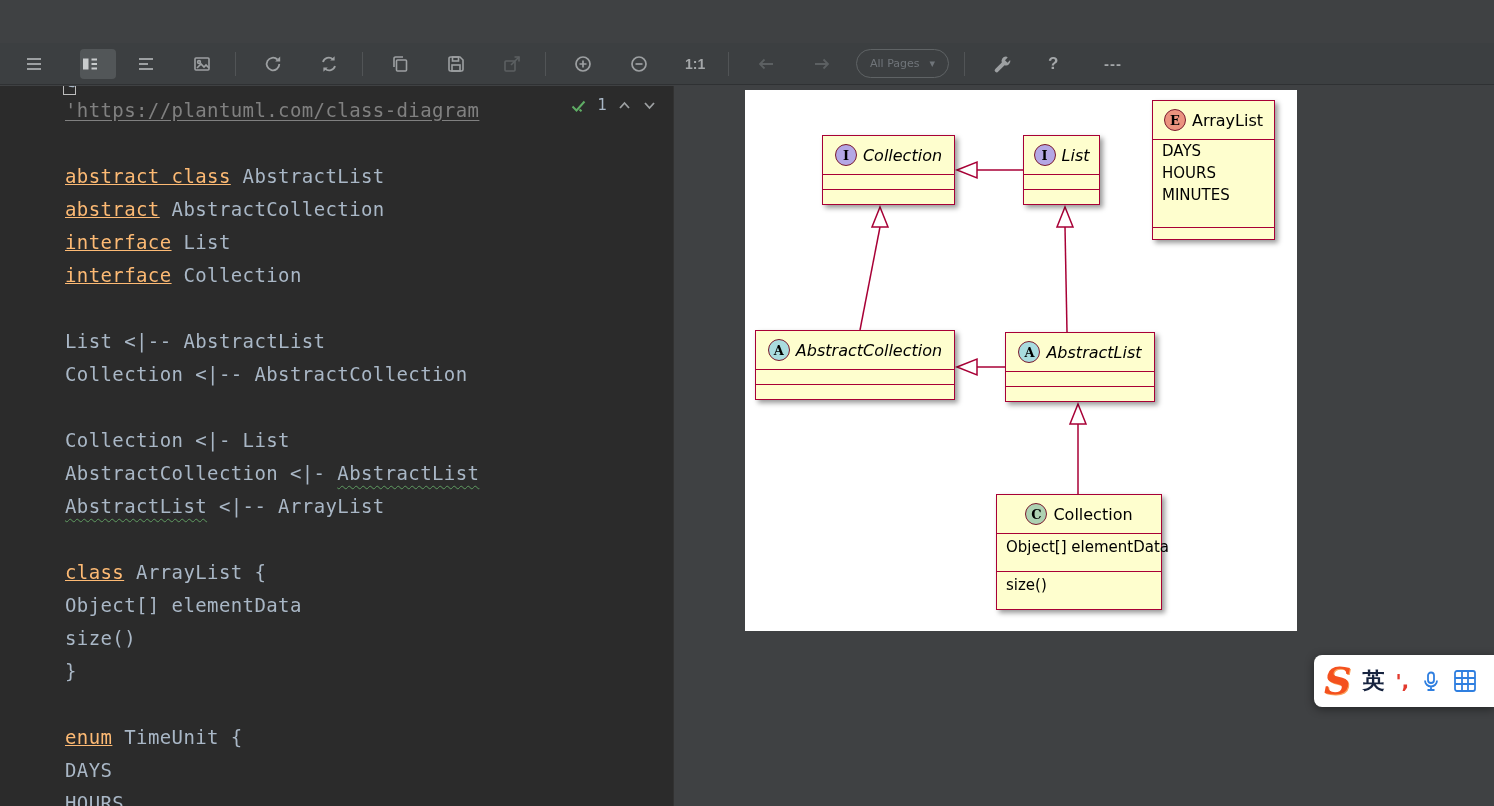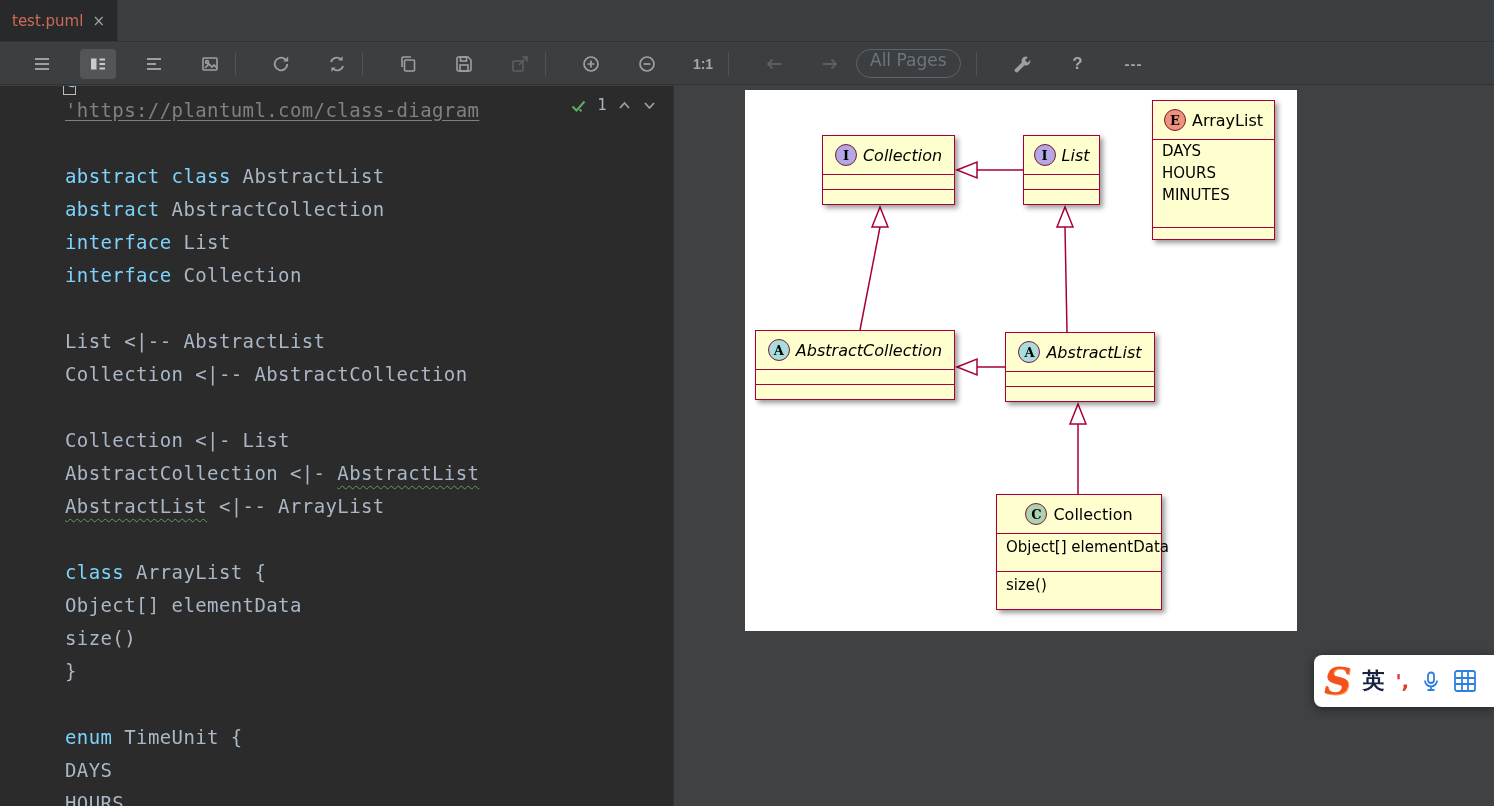--- a/index.html
+++ b/index.html
@@ -9,34 +9,34 @@
     background:#3f4143; font-family:"DejaVu Sans","Liberation Sans",sans-serif;
   }
 
   
   .tabbar { position:absolute; left:0; top:0; right:0; height:42px; background:#3c3f41; border-bottom:1px solid #323537; display:flex; }
   .tab { display:flex; align-items:center; gap:9px; padding:0 12px; background:#27292b; border-right:1px solid #323537; color:#cf6a55; font-size:15px; }
   .tab-close { color:#9da0a2; font-size:15px; cursor:pointer; }
 
   
   .toolbar { position:absolute; left:0; top:43px; right:0; height:42px; background:#3c3f41; border-bottom:1px solid #2f3133; display:flex; align-items:center; padding-left:4px; }
-  .tb { width:36px; height:30px; display:flex; align-items:center; justify-content:center; background:transparent; border:none; border-radius:4px; cursor:pointer;margin-left:20px; }
+  .tb { width:36px; height:30px; display:flex; align-items:center; justify-content:flex-start; background:transparent; border:none; border-radius:4px; cursor:pointer;margin-left:20px; }
   .tb.selected { background:#525658; }
   .tb svg { display:block; }
   .tb-sep { width:1px; height:24px; background:#515456; margin:0 7px; flex:none; }
   .tb-text { color:#a4a7a9; font-size:14px; font-weight:bold; }
   .tb.disabled { cursor:default; }
-  .pages-pill { height:29px; border:1px solid #5f6365; border-radius:15px; color:#70757a; font-size:17px; display:flex; align-items:center; gap:10px; padding:0 13px; margin:0 8px; background:transparent; cursor:default;flex-direction:column; }
+  .pages-pill { height:29px; border:1px solid #5f6365; border-radius:15px; color:#70757a; font-size:11px; display:flex; align-items:center; gap:10px; padding:0 13px; margin:0 8px; background:transparent; cursor:default; }
   .help-q { font-size:17px; }
   .overflow-dashes { letter-spacing:1px; font-size:15px; }
 
   
   .editor { position:absolute; left:0; top:86px; width:674px; bottom:0; background:#2b2b2b; overflow:hidden; border-right:1px solid #323232; }
   .code-lines { position:absolute; left:65px; top:-25px; right:0; font-family:"DejaVu Sans Mono","Liberation Mono",monospace; font-size:19px; line-height:33px; letter-spacing:0.4px; white-space:pre; }
-  .tok-kw { color:#7dd3fc; }
+  .tok-kw { color:#fdba74;text-decoration:underline; }
   .tok-pl { color:#a9b7c6; }
   .tok-cm { color:#808080; text-decoration:underline; text-underline-offset:3px; }
   .tok-sq { color:#a9b7c6; text-decoration-line:underline; text-decoration-style:wavy; text-decoration-color:#5f9b61; text-decoration-thickness:1px; text-underline-offset:5px; }
   .caret-mark { position:absolute; left:63px; top:0; width:13px; height:9px; border:1px solid #bdbdbd; border-top:none; }
   .inspection { position:absolute; top:10px; right:16px; display:flex; align-items:center; gap:10px; color:#a9b7c6; font-size:15px; }
   .inspection svg { display:block; }
 
   
   .preview { position:absolute; left:734px; top:86px; right:0; bottom:0; background:#3f4143; }
   .canvas { position:absolute; left:11px; top:4px; width:552px; height:541px; background:#ffffff; }
@@ -67,26 +67,20 @@
   .ime-lang { font-size:22px; font-weight:bold; color:#16233f; }
   .ime-punct { font-size:20px; font-weight:bold; color:#e23a2e; }
   .ime svg { flex:none; }
   .ime-grid { margin-right:-13px; }
 </style>
 </head>
 <body>
 
 <div class="app">
 
-  <div class="tabbar">
-    <div class="tab">
-      <span>test.puml</span>
-      <span class="tab-close">×</span>
-    </div>
-  </div>
 
   <div class="toolbar">
     <button class="tb">
       <svg width="20" height="20" viewBox="0 0 20 20" fill="none" stroke="#9da0a2" stroke-width="1.8">
           <path d="M3 5h14M3 10h14M3 15h14"></path>
         </svg>
     </button>
     <button class="tb selected">
       <svg width="20" height="20" viewBox="0 0 20 20" fill="none" stroke="#c9cccd" stroke-width="1.8">
           <rect x="3" y="4.5" width="5.5" height="11" fill="#c9cccd" stroke="none"></rect>

